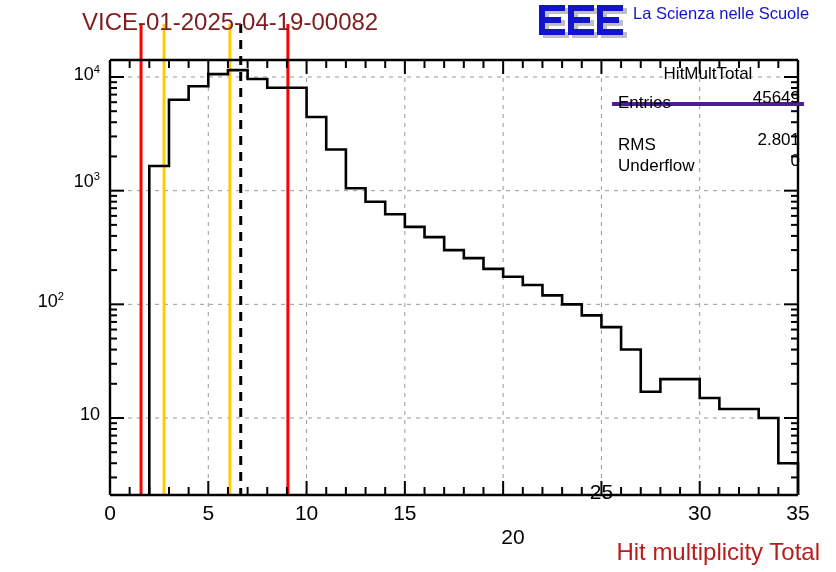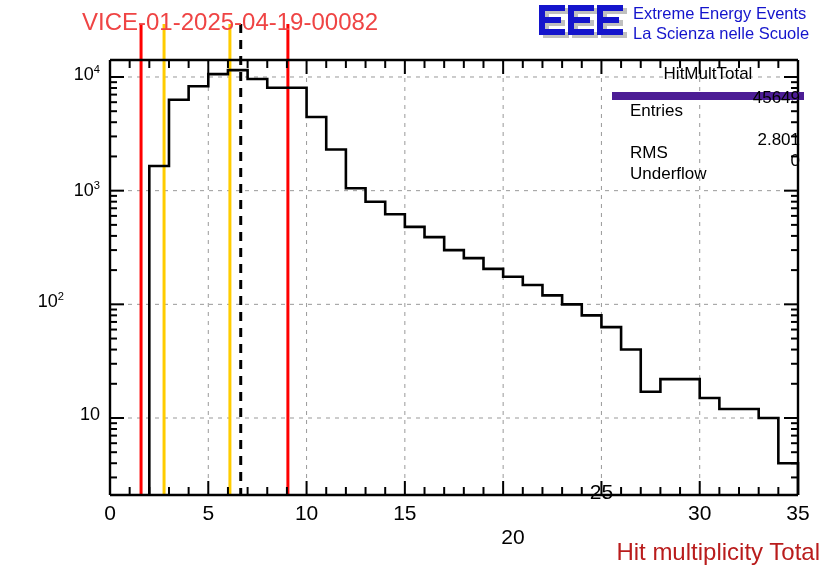--- a/index.html
+++ b/index.html
@@ -9,21 +9,21 @@
     font-family:"Liberation Sans", sans-serif;
     overflow:hidden;
     position:relative;
   }
   #canvas{position:absolute;left:0;top:0;width:836px;height:572px;}
   .txt{position:absolute;white-space:pre;}
 
   
   #plot-title{
     left:82px;top:8px;
-    font-size:24px;color:#ef4444;
+    font-size:24px;color:#7f1d1d;
     letter-spacing:0px;
   }
 
   
   #logo-block{position:absolute;left:537px;top:2px;width:300px;height:42px;}
   #logo-eee{position:absolute;left:0px;top:2px;width:90px;height:38px;}
   #logo-lines{position:absolute;left:96px;top:1px;}
   .logo-line{
     color:#1414cc;font-size:16.5px;line-height:20px;
     white-space:pre;font-family:"Liberation Sans", sans-serif;
@@ -41,29 +41,29 @@
 
   
   #stats-box{
     position:absolute;
     left:612px;top:64px;width:192px;height:128px;
     font-size:17px;color:#000;
   }
   #stats-title{
     position:absolute;left:0;top:0;width:192px;
     text-align:center;font-size:17px;
-    border-bottom:8px solid #4c1d95;
-    padding-bottom:8px;
+    border-bottom:4px solid #4c1d95;
+    padding-bottom:18px;
     white-space:pre;
   }
   .stat-row{
     position:absolute;left:0;width:192px;height:20px;
     font-size:17px;
   }
-  .stat-name{position:absolute;left:6px;top:13px;white-space:pre;margin-left:12px;}
+  .stat-name{position:absolute;left:6px;top:5px;white-space:pre;}
   .stat-val{position:absolute;right:4px;top:0;white-space:pre;text-align:right;}
 </style>
 </head>
 <body>
 
 <svg id="canvas" viewBox="0 0 836 572">
   <g id="grid-layer">
       <line x1="208.28571428571428" y1="60" x2="208.28571428571428" y2="495" stroke="#999" stroke-width="1" stroke-dasharray="4,5"></line>
       <line x1="306.57142857142856" y1="60" x2="306.57142857142856" y2="495" stroke="#999" stroke-width="1" stroke-dasharray="4,5"></line>
       <line x1="404.85714285714283" y1="60" x2="404.85714285714283" y2="495" stroke="#999" stroke-width="1" stroke-dasharray="4,5"></line>
@@ -263,21 +263,20 @@
       <rect x="31" y="13" width="22" height="6"></rect>
       <rect x="31" y="25" width="26" height="6"></rect>
       <rect x="31" y="1" width="6" height="30"></rect>
       <rect x="60" y="1" width="26" height="6"></rect>
       <rect x="60" y="13" width="22" height="6"></rect>
       <rect x="60" y="25" width="26" height="6"></rect>
       <rect x="60" y="1" width="6" height="30"></rect>
     </g>
   </svg>
   <div id="logo-lines">
-    <div class="logo-line">Extreme Energy Events</div>
     <div class="logo-line">La Scienza nelle Scuole</div>
   </div>
 </div>
 
 <div id="stats-box">
   <div id="stats-title">HitMultTotal</div>
   <div class="stat-row" style="top:24px;">
     <span class="stat-name">Entries</span>
     <span class="stat-val">45649</span>
   </div>
@@ -287,21 +286,21 @@
   </div>
   <div class="stat-row" style="top:87px;">
     <span class="stat-name">Underflow</span>
     <span class="stat-val">0</span>
   </div>
 </div>
 
 <div id="y-tick-labels">
     <div class="ylab" style="right: 736px; top: 404px;">10</div>
     <div class="ylab" style="right: 772px; top: 290.33px;">10<sup>2</sup></div>
-    <div class="ylab" style="right: 736px; top: 179px;">10<sup>3</sup></div>
+    <div class="ylab" style="right: 736px; top: 170px;">10<sup>3</sup></div>
     <div class="ylab" style="right: 736px; top: 62.99px;">10<sup>4</sup></div>
   </div>
 <div id="x-tick-labels">
     <div class="xlab" style="left: 80px; width: 60px; top: 501px;">0</div>
     <div class="xlab" style="left: 178.286px; width: 60px; top: 501px;">5</div>
     <div class="xlab" style="left: 276.571px; width: 60px; top: 501px;">10</div>
     <div class="xlab" style="left: 374.857px; width: 60px; top: 501px;">15</div>
     <div class="xlab" style="left: 483px; width: 60px; top: 501px; margin-top: 24px;">20</div>
     <div class="xlab" style="left: 571.429px; width: 60px; top: 480px;">25</div>
     <div class="xlab" style="left: 669.714px; width: 60px; top: 501px;">30</div>

